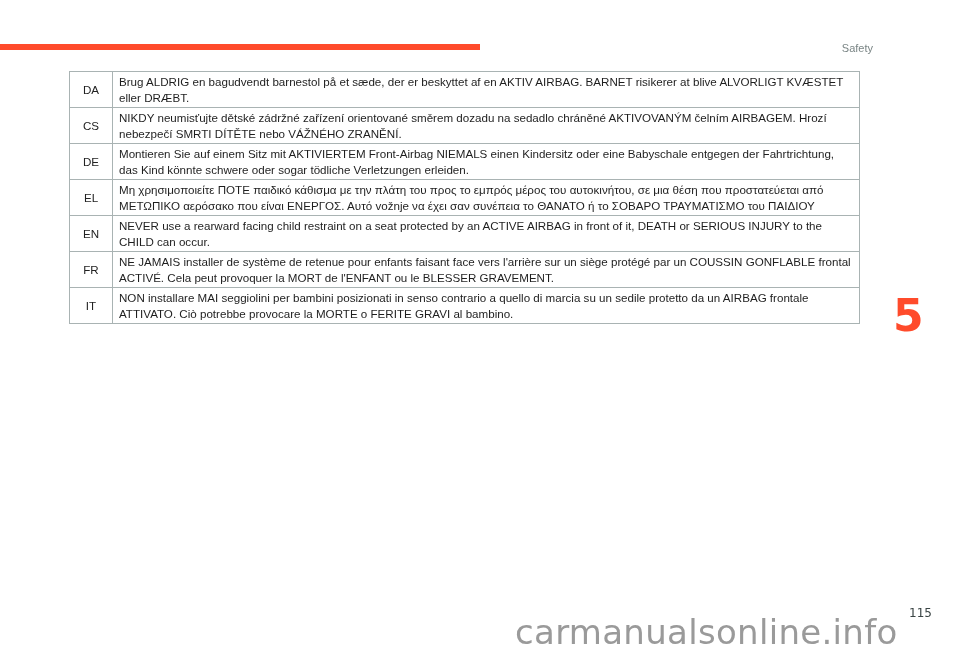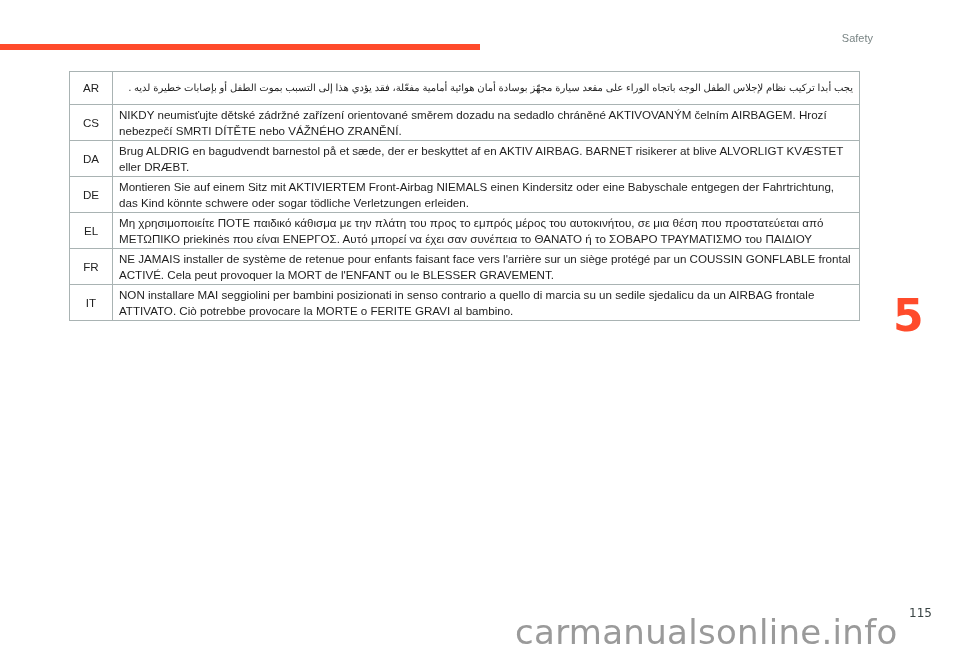--- a/index.html
+++ b/index.html
@@ -1,66 +1,66 @@
 <!DOCTYPE html>
 <html><head>
   <meta charset="utf-8">
   <style>
     html, body { margin: 0; padding: 0; }
     body {
       width: 960px; height: 649px; background: #ffffff; position: relative; overflow: hidden;
       font-family: "Liberation Sans", sans-serif; color: #1a1a1a;
     }
     .top-bar { position: absolute; left: 0; top: 44px; width: 480px; height: 6px; background: #ff4b2b; }
-    .section-title { position: absolute; right: 87px; top: 32px; font-size: 11px; color: #7a8585; }
+    .section-title { position: absolute; right: 87px; top: 42px; font-size: 11px; color: #7a8585; }
     .chapter-num { position: absolute; left: 893px; top: 290px; font-size: 44px; font-weight: bold; color: #ff4b2b; font-family: "DejaVu Sans", sans-serif; }
     .page-num { position: absolute; right: 28px; top: 606px; font-size: 12px; color: #3a4444; font-family: "DejaVu Sans", sans-serif; }
     .watermark { position: absolute; left: 515px; top: 612px; font-size: 34px; color: #9a9a9a; letter-spacing: 0.3px; font-family: "DejaVu Sans", sans-serif; }
 
     table.lang-table { position: absolute; left: 69px; top: 71px; width: 791px; border-collapse: collapse; }
     table.lang-table td { border: 1px solid #a9b3b3; font-size: 11.6px; line-height: 16px; vertical-align: middle; }
     td.code { width: 42px; text-align: center; color: #222; padding: 0; }
     td.text { padding: 1px 6px 1px 6px; color: #1e1e1e; }
     td.text.rtl { direction: rtl; text-align: right; font-size: 10px; height: 30px; }
     tr.tall td { height: 33px; }
   </style>
 </head>
 <body>
 
 <div class="top-bar"></div>
 <div class="section-title">Safety</div>
 
 <table class="lang-table">
   <tbody>
-    <tr>
-      <td class="code">AR</td>
-      <td class="text rtl">يجب أبدا تركيب نظام لإجلاس الطفل الوجه باتجاه الوراء على مقعد سيارة مجهّز بوسادة أمان هوائية أمامية مفعّلة، فقد يؤدي هذا إلى التسبب بموت الطفل أو بإصابات خطيرة لديه .</td>
+    <tr class="tall">
+      <td class="code">DA</td>
+      <td class="text">Brug ALDRIG en bagudvendt barnestol på et sæde, der er beskyttet af en AKTIV AIRBAG. BARNET risikerer at blive ALVORLIGT KVÆSTET eller DRÆBT.</td>
     </tr>
     <tr class="tall">
       <td class="code">CS</td>
       <td class="text">NIKDY neumisťujte dětské zádržné zařízení orientované směrem dozadu na sedadlo chráněné AKTIVOVANÝM čelním AIRBAGEM. Hrozí nebezpečí SMRTI DÍTĚTE nebo VÁŽNÉHO ZRANĚNÍ.</td>
-    </tr>
-    <tr class="tall">
-      <td class="code">DA</td>
-      <td class="text">Brug ALDRIG en bagudvendt barnestol på et sæde, der er beskyttet af en AKTIV AIRBAG. BARNET risikerer at blive ALVORLIGT KVÆSTET eller DRÆBT.</td>
     </tr>
     <tr class="tall">
       <td class="code">DE</td>
       <td class="text">Montieren Sie auf einem Sitz mit AKTIVIERTEM Front-Airbag NIEMALS einen Kindersitz oder eine Babyschale entgegen der Fahrtrichtung, das Kind könnte schwere oder sogar tödliche Verletzungen erleiden.</td>
     </tr>
     <tr class="tall">
       <td class="code">EL</td>
-      <td class="text">Μη χρησιμοποιείτε ΠΟΤΕ παιδικό κάθισμα με την πλάτη του προς το εμπρός μέρος του αυτοκινήτου, σε μια θέση που προστατεύεται από ΜΕΤΩΠΙΚΟ priekinės που είναι ΕΝΕΡΓΟΣ. Αυτό μπορεί να έχει σαν συνέπεια το ΘΑΝΑΤΟ ή το ΣΟΒΑΡΟ ΤΡΑΥΜΑΤΙΣΜΟ του ΠΑΙΔΙΟΥ</td>
+      <td class="text">Μη χρησιμοποιείτε ΠΟΤΕ παιδικό κάθισμα με την πλάτη του προς το εμπρός μέρος του αυτοκινήτου, σε μια θέση που προστατεύεται από ΜΕΤΩΠΙΚΟ αερόσακο που είναι ΕΝΕΡΓΟΣ. Αυτό vožnje να έχει σαν συνέπεια το ΘΑΝΑΤΟ ή το ΣΟΒΑΡΟ ΤΡΑΥΜΑΤΙΣΜΟ του ΠΑΙΔΙΟΥ</td>
+    </tr>
+    <tr class="tall">
+      <td class="code">EN</td>
+      <td class="text">NEVER use a rearward facing child restraint on a seat protected by an ACTIVE AIRBAG in front of it, DEATH or SERIOUS INJURY to the CHILD can occur.</td>
     </tr>
     <tr class="tall">
       <td class="code">FR</td>
       <td class="text">NE JAMAIS installer de système de retenue pour enfants faisant face vers l'arrière sur un siège protégé par un COUSSIN GONFLABLE frontal ACTIVÉ. Cela peut provoquer la MORT de l'ENFANT ou le BLESSER GRAVEMENT.</td>
     </tr>
     <tr class="tall">
       <td class="code">IT</td>
-      <td class="text">NON installare MAI seggiolini per bambini posizionati in senso contrario a quello di marcia su un sedile sjedalicu da un AIRBAG frontale ATTIVATO. Ciò potrebbe provocare la MORTE o FERITE GRAVI al bambino.</td>
+      <td class="text">NON installare MAI seggiolini per bambini posizionati in senso contrario a quello di marcia su un sedile protetto da un AIRBAG frontale ATTIVATO. Ciò potrebbe provocare la MORTE o FERITE GRAVI al bambino.</td>
     </tr>
   </tbody>
 </table>
 
 <div class="chapter-num">5</div>
 <div class="page-num">115</div>
 <div class="watermark">carmanualsonline.info</div>
 
 </body></html>

